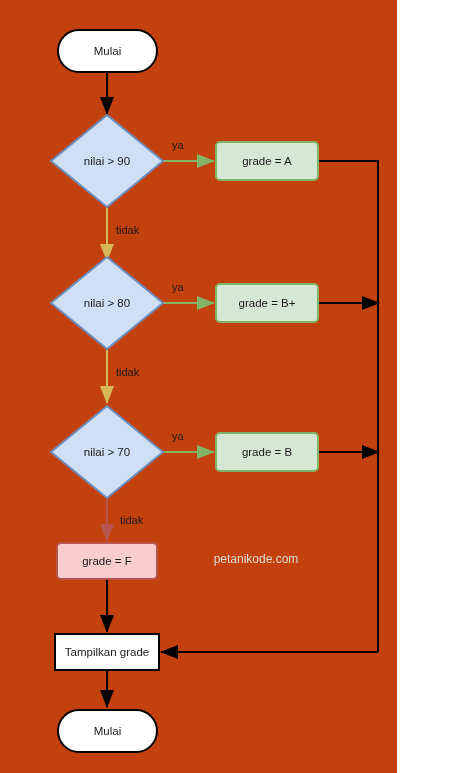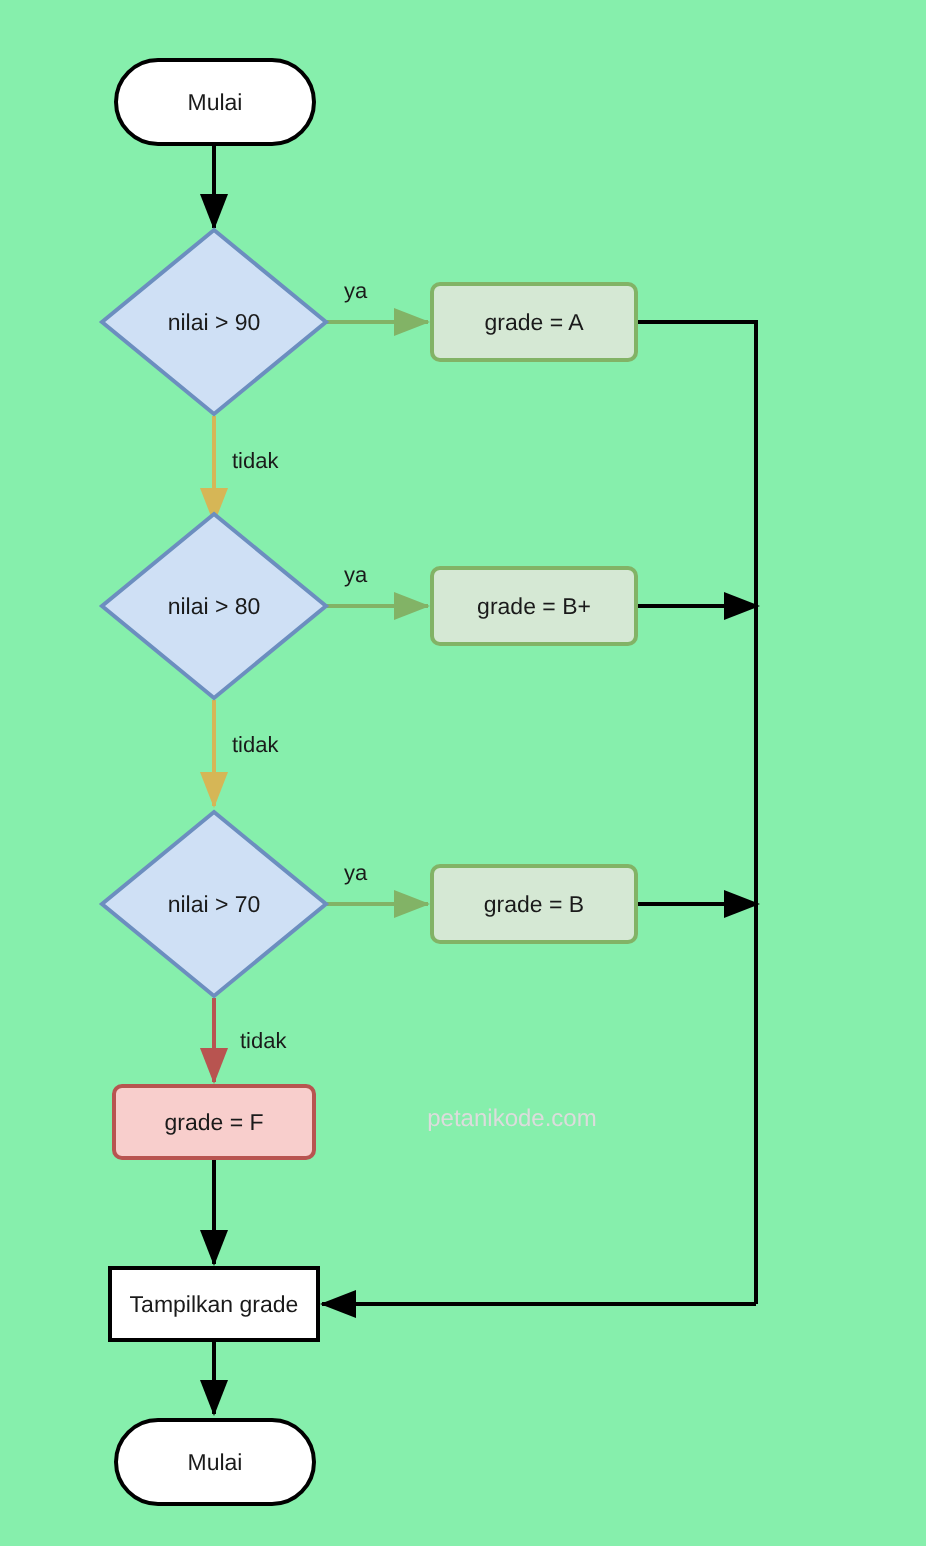--- a/index.html
+++ b/index.html
@@ -5,23 +5,23 @@
   html, body {
     margin: 0;
     padding: 0;
     background: #ffffff;
   }
   body {
     font-family: "Liberation Sans", sans-serif;
   }
   #flowchart-canvas {
     position: relative;
-    width: 463px;
+    width: 397px;
     height: 773px;
-    background: #86efac;
+    background: #c2410c;
     overflow: hidden;
   }
   #flowchart-canvas svg {
     position: absolute;
     top: 0;
     left: 0;
     width: 463px;
     height: 773px;
   }
   .node-label {

